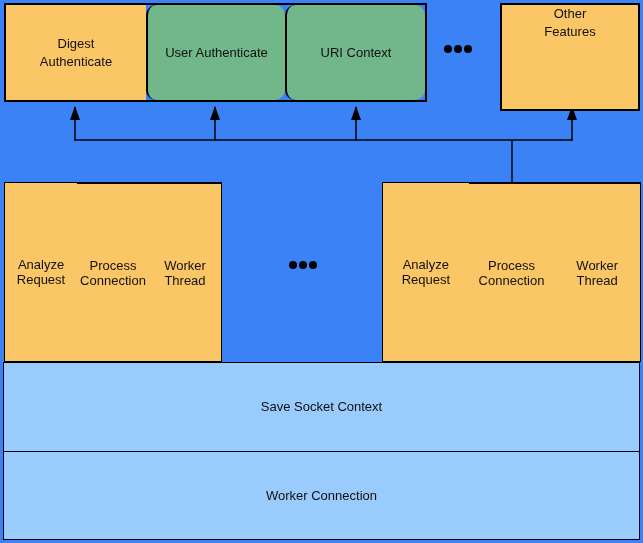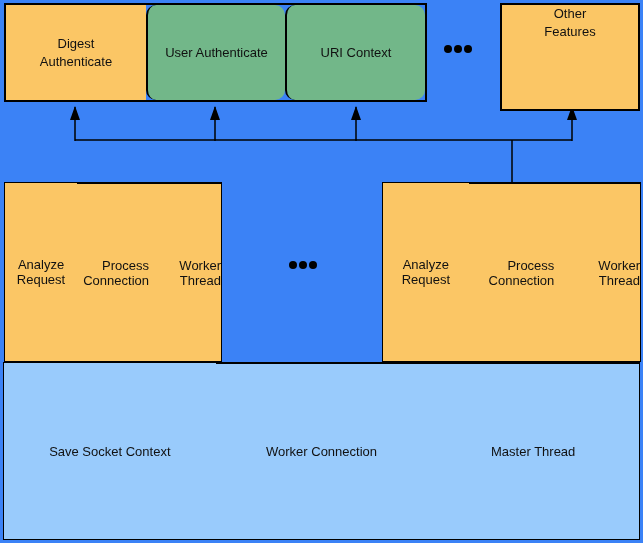--- a/index.html
+++ b/index.html
@@ -52,27 +52,27 @@
     border: 1.5px solid #000;
     display: flex; flex-direction: row;
   }
   .stack-left  { left: 4px;   width: 218px; }
   .stack-right { left: 382px; width: 259px; }
   .stack-row {
     flex: 1;
     display: flex; align-items: center; justify-content: center;
     text-align: center;
   }
-  .stack-row + .stack-row { border-top: 1.5px solid #000; text-align: right; }
+  .stack-row + .stack-row { border-top: 1.5px solid #000; }
 
   
   .master-stack {
     left: 3px; top: 362px; width: 637px; height: 178px;
     border: 1.5px solid #000;
-    display: flex; 
+    display: flex; flex-direction: column;
   }
   .master-stack .stack-row { background: #99CBFC; }
 
   
   .dots { display: flex; gap: 2px; align-items: center; }
   .dots i {
     display: block; width: 8px; height: 8px;
     background: #000; border-radius: 50%;
   }
   .dots-top { left: 444px; top: 45px; }
@@ -156,18 +156,15 @@
     </div>
   </div>
 
   <div class="abs master-stack">
     <div class="stack-row">
       <span>Save Socket Context</span>
     </div>
     <div class="stack-row">
       <span>Worker Connection</span>
     </div>
-    <div class="stack-row">
-      <span>Master Thread</span>
-    </div>
   </div>
 
 </div>
 
 </body></html>

